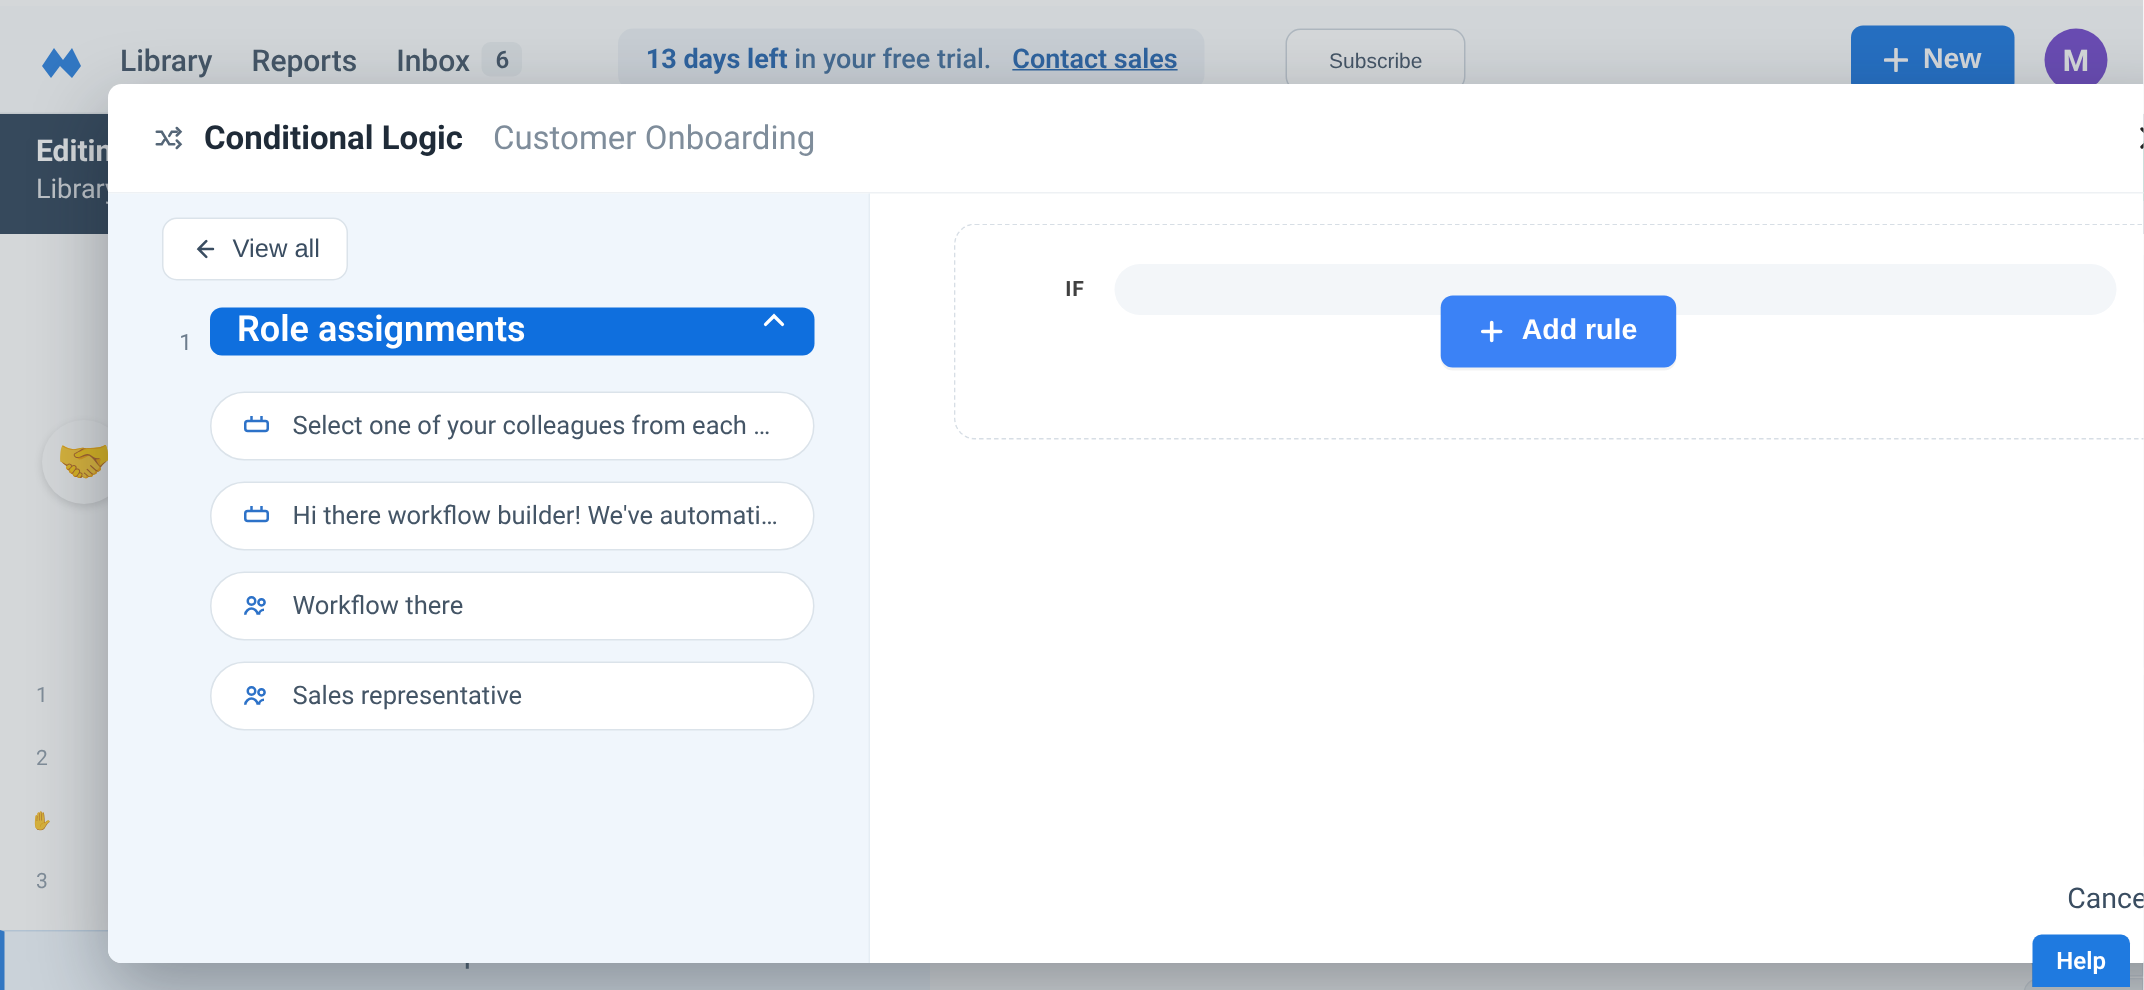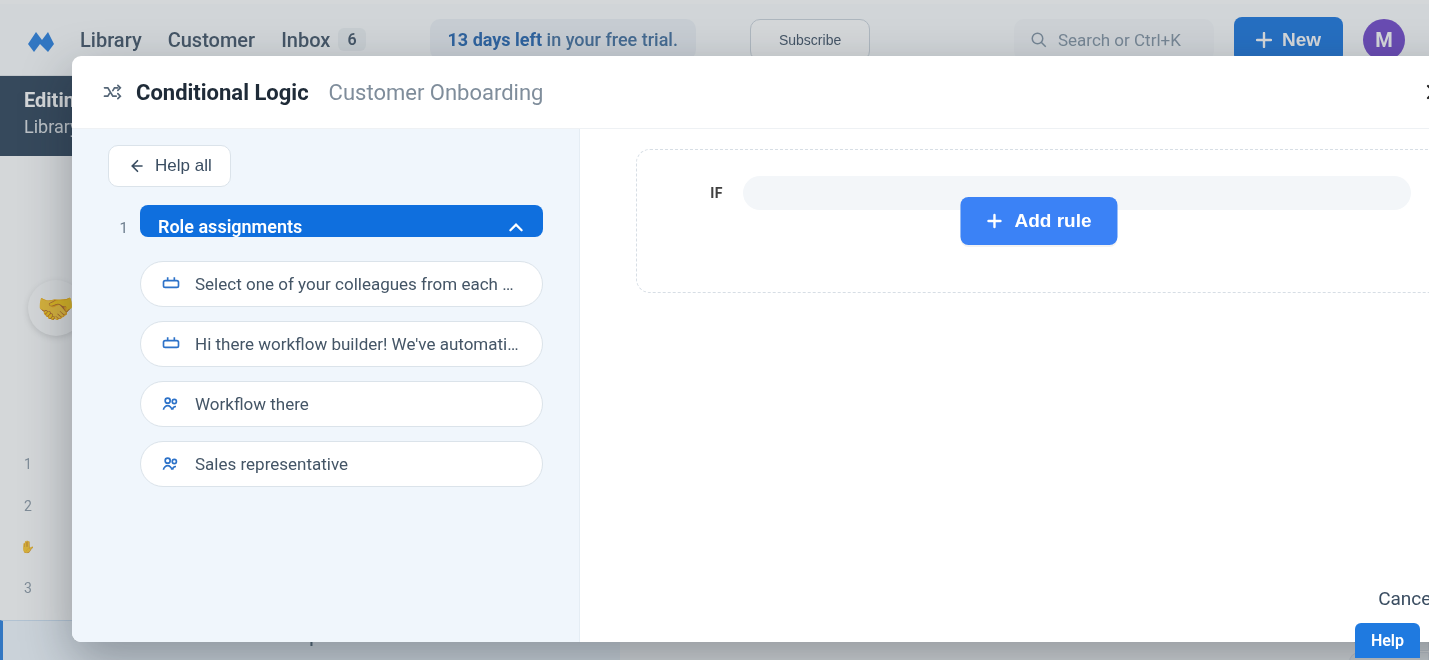--- a/index.html
+++ b/index.html
@@ -151,22 +151,22 @@
     align-self:flex-start;
     background:#fff; border:1px solid #dbe3ea; border-radius:10px;
     padding:10px 18px; font-size:17px; color:#3a4d61; font-weight:500;
     display:flex; align-items:center; gap:10px; cursor:pointer;
   }
   .step-row { display:flex; align-items:stretch; gap:12px; }
   .step-num { width:20px; text-align:right; color:#6d7d8d; font-size:15px; padding-top:14px;}
   .step-card {
     flex:1; background:#0f6fde; color:#fff;
     border-radius:8px; padding:0 18px;
-    display:flex; align-items:flex-end; justify-content:space-between;
-    font-size:18px; font-weight:600;
+    display:flex; align-items:flex-start; justify-content:space-between;
+    font-size:24px; font-weight:600;
   }
   .chev { width:18px; height:18px; }
   .subitems { display:flex; flex-direction:column; gap:14px; margin-left:32px; margin-top:6px;}
   .subitem {
     background:#fff; border:1px solid #dbe3ea; border-radius:26px;
     padding:12px 20px; display:flex; align-items:center; gap:14px;
     font-size:17px; color:#445566; cursor:pointer;
     white-space:nowrap; overflow:hidden; text-overflow:ellipsis;
   }
   .subitem .ico { flex:0 0 20px; width:20px; height:20px; color:#2d72c8; }
@@ -210,38 +210,32 @@
 </style>
 </head>
 <body>
 
 <div class="app-topbar">
   <svg class="logo" viewBox="0 0 32 32">
     <path d="M4 20 L12 8 L18 16 L24 8 L30 20 L24 28 L16 20 L10 28 Z" fill="#1f7ae0"></path>
   </svg>
   <div class="nav-links">
     <div class="nav-link">Library</div>
-    <div class="nav-link">Customer</div>
+    <div class="nav-link">Reports</div>
     <div class="nav-link">
       <span>Inbox</span>
       <span class="badge">6</span>
     </div>
   </div>
   <div class="trial-banner">
     <span><b>13 days left</b><span class="trial-rest"> in your free trial.</span></span>
+    <a class="contact-link">Contact sales</a>
   </div>
   <button class="subscribe-btn">Subscribe</button>
   <div class="rightgroup">
-    <div class="search-box">
-      <svg width="18" height="18" viewBox="0 0 24 24">
-          <circle cx="10" cy="10" r="7" stroke="#7d8fa0" stroke-width="2" fill="none"></circle>
-          <line x1="15" y1="15" x2="21" y2="21" stroke="#7d8fa0" stroke-width="2"></line>
-        </svg>
-      <span>Search or Ctrl+K</span>
-    </div>
     <button class="new-btn">
       <svg width="16" height="16" viewBox="0 0 16 16">
           <path d="M8 1v14M1 8h14" stroke="#fff" stroke-width="2.4" stroke-linecap="round"></path>
         </svg>
       <span>New</span>
     </button>
     <div class="avatar">M</div>
   </div>
 </div>
 
@@ -296,21 +290,21 @@
     </div>
   </div>
 
   <div class="modal-body">
 
     <div class="leftpane">
       <button class="viewall">
         <svg width="18" height="18" viewBox="0 0 24 24">
             <path d="M14 5l-7 7 7 7M7 12h13" stroke="#3a4d61" stroke-width="2.2" fill="none" stroke-linecap="round"></path>
           </svg>
-        <span>Help all</span>
+        <span>View all</span>
       </button>
 
       <div class="step-row">
         <div class="step-num">1</div>
         <div class="step-card">
           <span>Role assignments</span>
           <svg class="chev" viewBox="0 0 16 16">
               <path d="M3 10l5-5 5 5" stroke="#fff" stroke-width="2" fill="none" stroke-linecap="round"></path>
             </svg>
         </div>

